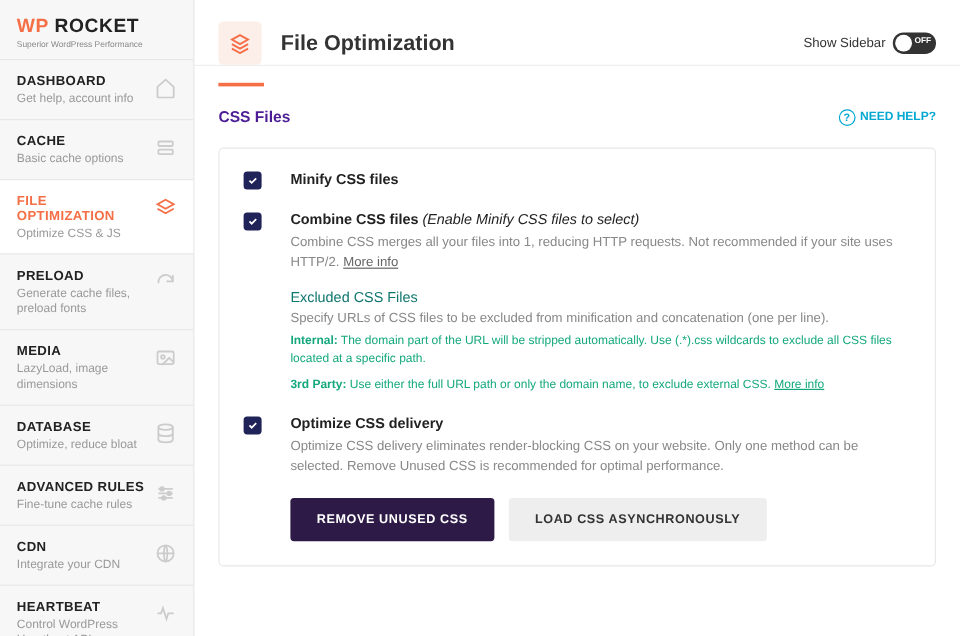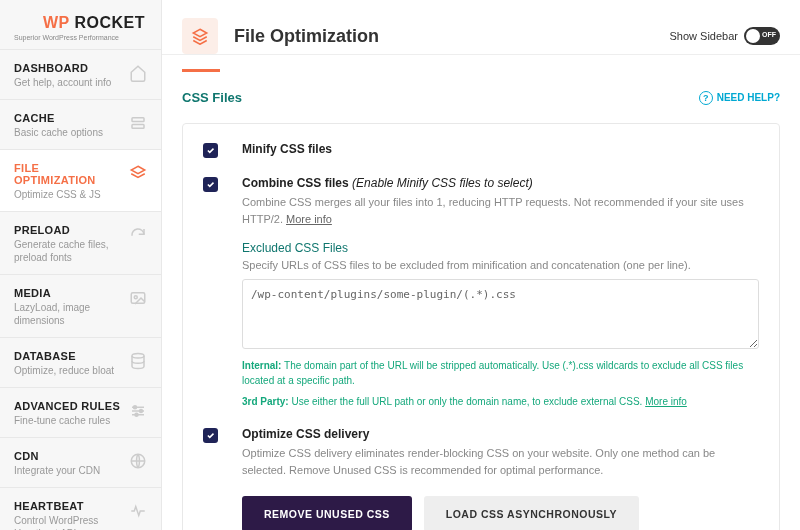--- a/index.html
+++ b/index.html
@@ -1,20 +1,20 @@
 <!DOCTYPE html>
 <html><head>
 <meta charset="utf-8">
 <style>
 * { margin: 0; padding: 0; box-sizing: border-box; }
 body { font-family: -apple-system, BlinkMacSystemFont, "Segoe UI", Arial, sans-serif; font-size: 12px; color: #333; background: #fff; width: 800px; height: 530px; overflow: hidden; }
 .app { display: flex; width: 100%; height: 100%; }
 .sidebar { width: 162px; background: #f7f7f7; border-right: 1px solid #e8e8e8; display: flex; flex-direction: column; flex-shrink: 0; }
 .logo-wrap { padding: 14px 14px 8px; }
-.logo-main { font-size: 16px; font-weight: 800; letter-spacing: 0.5px; margin-left: 29px; }
+.logo-main { font-size: 16px; font-weight: 800; letter-spacing: 0.5px; }
 .logo-wp { color: #f56f46; }
 .logo-rocket { color: #222; }
 .logo-sub { font-size: 7px; color: #888; margin-top: 2px; }
 .side-items { flex: 1; overflow-y: auto; }
 .side-item { padding: 12px 14px 10px; border-top: 1px solid #e8e8e8; display: flex; justify-content: flex-start; align-items: flex-start; cursor: pointer; }
 .side-item .txt { flex: 1; }
 .side-item .lbl { font-size: 11px; font-weight: 700; letter-spacing: 0.3px; color: #222; text-transform: uppercase; }
 .side-item .sub { font-size: 10px; color: #999; margin-top: 2px; line-height: 1.3; }
 .side-item .icn { width: 18px; height: 18px; color: #ccc; flex-shrink: 0; margin-left: 6px; margin-top: 2px; }
 .side-item.active { background: #fff; }
@@ -26,21 +26,21 @@
 .header-icon { width: 36px; height: 36px; background: #fceee8; border-radius: 4px; display: flex; align-items: center; justify-content: center; margin-right: 16px; color: #f56f46; }
 .header-title { font-size: 18px; font-weight: 700; flex: 1; }
 .show-sidebar { font-size: 11px; color: #333; display: flex; align-items: center; gap: 6px; }
 .toggle { width: 36px; height: 18px; background: #333; border-radius: 9px; position: relative; cursor: pointer; }
 .toggle .knob { position: absolute; left: 2px; top: 2px; width: 14px; height: 14px; background: #fff; border-radius: 50%; }
 .toggle .offtxt { position: absolute; right: 4px; top: 4px; font-size: 7px; color: #fff; font-weight: 700; }
 .tab-underline { width: 38px; height: 3px; background: #f56f46; margin-left: 20px; margin-top: 14px; }
 
 .content { flex: 1; overflow-y: auto; padding: 18px 20px; }
 .section-head { display: flex; justify-content: space-between; align-items: center; margin-bottom: 18px; }
-.section-title { font-size: 13px; font-weight: 700; color: #0f766e; }
+.section-title { font-size: 13px; font-weight: 700; color: #4c1d95; }
 .need-help { font-size: 10px; font-weight: 700; color: #00a8d2; display: flex; align-items: center; gap: 4px; cursor: pointer; }
 .need-help .qicon { width: 14px; height: 14px; border: 1.5px solid #00a8d2; border-radius: 50%; display: inline-flex; align-items: center; justify-content: center; font-size: 9px; }
 
 .panel { border: 1px solid #e8e8e8; border-radius: 4px; padding: 18px 20px 20px; }
 .field { display: flex; gap: 24px; margin-bottom: 18px; }
 .field:last-child { margin-bottom: 0; }
 .chk { width: 15px; height: 15px; background: #1f2357; border-radius: 3px; flex-shrink: 0; display: flex; align-items: center; justify-content: center; color: #fff; cursor: pointer; margin-top: 1px; }
 .chk svg { width: 9px; height: 9px; }
 .field-body { flex: 1; }
 .field-label { font-size: 12px; font-weight: 600; color: #222; }
@@ -214,21 +214,20 @@
               <svg viewBox="0 0 24 24" fill="none" stroke="currentColor" stroke-width="4">
                 <path d="M5 12l5 5L20 7"></path>
               </svg>
             </div>
           <div class="field-body">
             <div class="field-label"><span>Combine CSS files</span> <span class="ital">(Enable Minify CSS files to select)</span></div>
             <div class="field-desc"><span>Combine CSS merges all your files into 1, reducing HTTP requests. Not recommended if your site uses HTTP/2. </span><span class="link">More info</span></div>
 
             <div class="sublabel">Excluded CSS Files</div>
             <div class="subdesc">Specify URLs of CSS files to be excluded from minification and concatenation (one per line).</div>
-            <textarea class="excl" style="">/wp-content/plugins/some-plugin/(.*).css</textarea>
             <div class="hint"><b>Internal:</b><span> The domain part of the URL will be stripped automatically. Use (.*).css wildcards to exclude all CSS files located at a specific path.</span></div>
             <div class="hint"><b>3rd Party:</b><span> Use either the full URL path or only the domain name, to exclude external CSS. </span><span class="link">More info</span></div>
           </div>
         </div>
 
         <div class="field">
           <div class="chk">
               <svg viewBox="0 0 24 24" fill="none" stroke="currentColor" stroke-width="4">
                 <path d="M5 12l5 5L20 7"></path>
               </svg>

